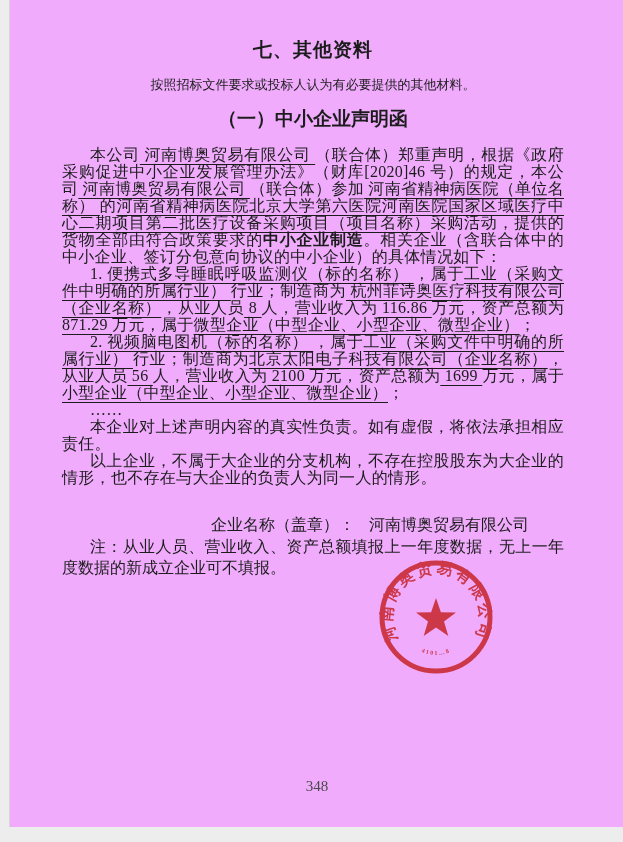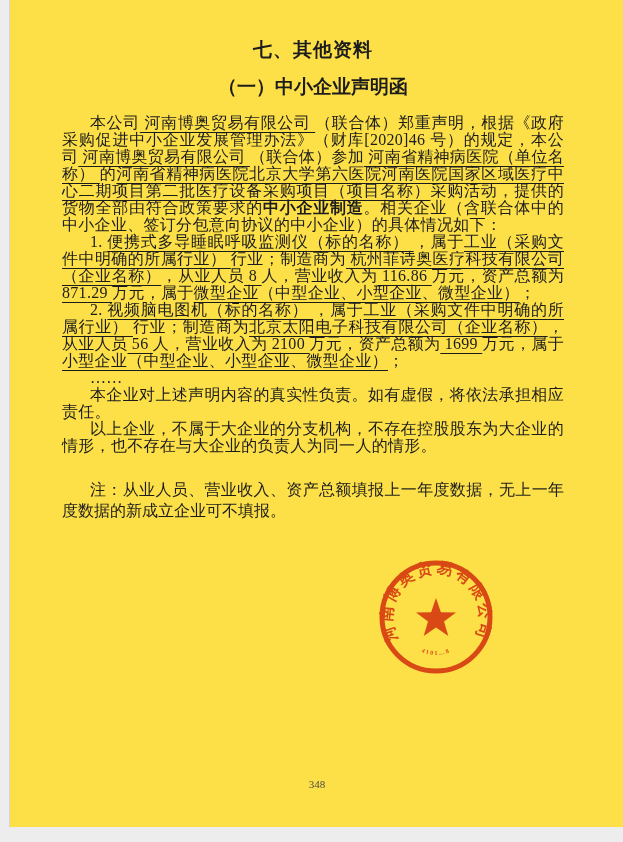--- a/index.html
+++ b/index.html
@@ -6,21 +6,21 @@
   html, body { width: 623px; height: 842px; overflow: hidden; }
   body {
     background: #ededed;
     font-family: "Liberation Serif", "DejaVu Serif", serif;
     position: relative;
   }
   .page {
     position: absolute;
     left: 9px; top: 0;
     width: 614px; height: 827px;
-    background: #fde047;
+    background: #f0abfc;
     border-left: 1px solid #d6d6d6;
   }
   .content {
     position: absolute;
     left: 52px; top: 0;
     width: 502px;
     color: #1c1c1c;
   }
   .doc-title {
     margin-top: 38px;
@@ -64,21 +64,21 @@
     padding-right: 35px;
   }
   .sig-line { line-height: 25.5px; }
   .sig-gap { display: inline-block; width: 14px; }
   .note-para { text-indent: 28px; text-align: justify; }
   .page-number {
     position: absolute;
     left: 0; top: 778px;
     width: 614px;
     text-align: center;
-    font-size: 11px;
+    font-size: 15px;
     color: #4a4a4a;
   }
   .seal {
     position: absolute;
     left: 366px; top: 557px;
     width: 120px; height: 120px;
     opacity: 0.87;
     pointer-events: none;
     mix-blend-mode: multiply;
   }
@@ -88,32 +88,36 @@
     font-weight: 700;
   }
 </style>
 </head>
 <body>
 
 <div class="page">
   <div class="content">
 
     <div class="doc-title">七、其他资料</div>
+    <div class="doc-subtitle">按照招标文件要求或投标人认为有必要提供的其他材料。</div>
     <div class="section-title">（一）中小企业声明函</div>
 
     <div class="doc-body" id="doc-body">
         <p class="para indent"><span class="">本公司</span><span class="seg-u "> 河南博奥贸易有限公司 </span><span class="">（联合体）郑重声明，根据《政府采购促进中小企业发展管理办法》（财库[2020]46 号）的规定，本公司</span><span class="seg-u "> 河南博奥贸易有限公司 </span><span class="">（联合体）参加</span><span class="seg-u "> 河南省精神病医院（单位名称） </span><span class=""> 的</span><span class="seg-u ">河南省精神病医院北京大学第六医院河南医院国家区域医疗中心二期项目第二批医疗设备采购项目（项目名称）</span><span class="">采购活动，提供的货物全部由符合政策要求的</span><span class="seg-b">中小企业制造</span><span class="">。相关企业（含联合体中的中小企业、签订分包意向协议的中小企业）的具体情况如下：</span></p>
         <p class="para indent"><span class="">1. </span><span class="seg-u ">便携式多导睡眠呼吸监测仪（标的名称） </span><span class="">，属于</span><span class="seg-u ">工业（采购文件中明确的所属行业） </span><span class=""> 行业；制造商为</span><span class="seg-u "> 杭州菲诗奥医疗科技有限公司（企业名称）</span><span class="">，从业人员</span><span class="seg-u "> 8 </span><span class="">人，营业收入为</span><span class="seg-u "> 116.86 </span><span class="">万元，资产总额为</span><span class="seg-u "> 871.29 </span><span class="">万元，属于</span><span class="seg-u ">微型企业（中型企业、小型企业、微型企业）</span><span class="">；</span></p>
         <p class="para indent"><span class="">2. </span><span class="seg-u ">视频脑电图机（标的名称） </span><span class="">，属于</span><span class="seg-u ">工业（采购文件中明确的所属行业） </span><span class=""> 行业；制造商为</span><span class="seg-u ">北京太阳电子科技有限公司（企业名称）</span><span class="">，从业人员</span><span class="seg-u "> 56 </span><span class="">人，营业收入为</span><span class="seg-u "> 2100 </span><span class="">万元，资产总额为</span><span class="seg-u "> 1699 </span><span class="">万元，属于</span><span class="seg-u ">小型企业（中型企业、小型企业、微型企业）</span><span class="">；</span></p>
         <p class="para indent"><span class="">……</span></p>
         <p class="para indent"><span class="">本企业对上述声明内容的真实性负责。如有虚假，将依法承担相应责任。</span></p>
         <p class="para indent"><span class="">以上企业，不属于大企业的分支机构，不存在控股股东为大企业的情形，也不存在与大企业的负责人为同一人的情形。</span></p>
       </div>
 
     <div class="sig-block">
+      <div class="sig-line">
+        <span>企业名称（盖章）：</span><span class="sig-gap"></span><span>河南博奥贸易有限公司</span>
+      </div>
     </div>
 
     <div class="note-para">注：从业人员、营业收入、资产总额填报上一年度数据，无上一年度数据的新成立企业可不填报。</div>
   </div>
 
   <div class="seal">
     <svg viewBox="0 0 120 120">
       <circle cx="60" cy="60" r="54" fill="none" stroke="#d5392f" stroke-width="5"></circle>
       <path id="sealArc" d="M 21.9,82 A 44,44 0 1,1 98.1,82" fill="none"></path>
       <path id="sealCodeArc" d="M 38.2,91.1 A 38,38 0 0,0 81.8,91.1" fill="none"></path>

